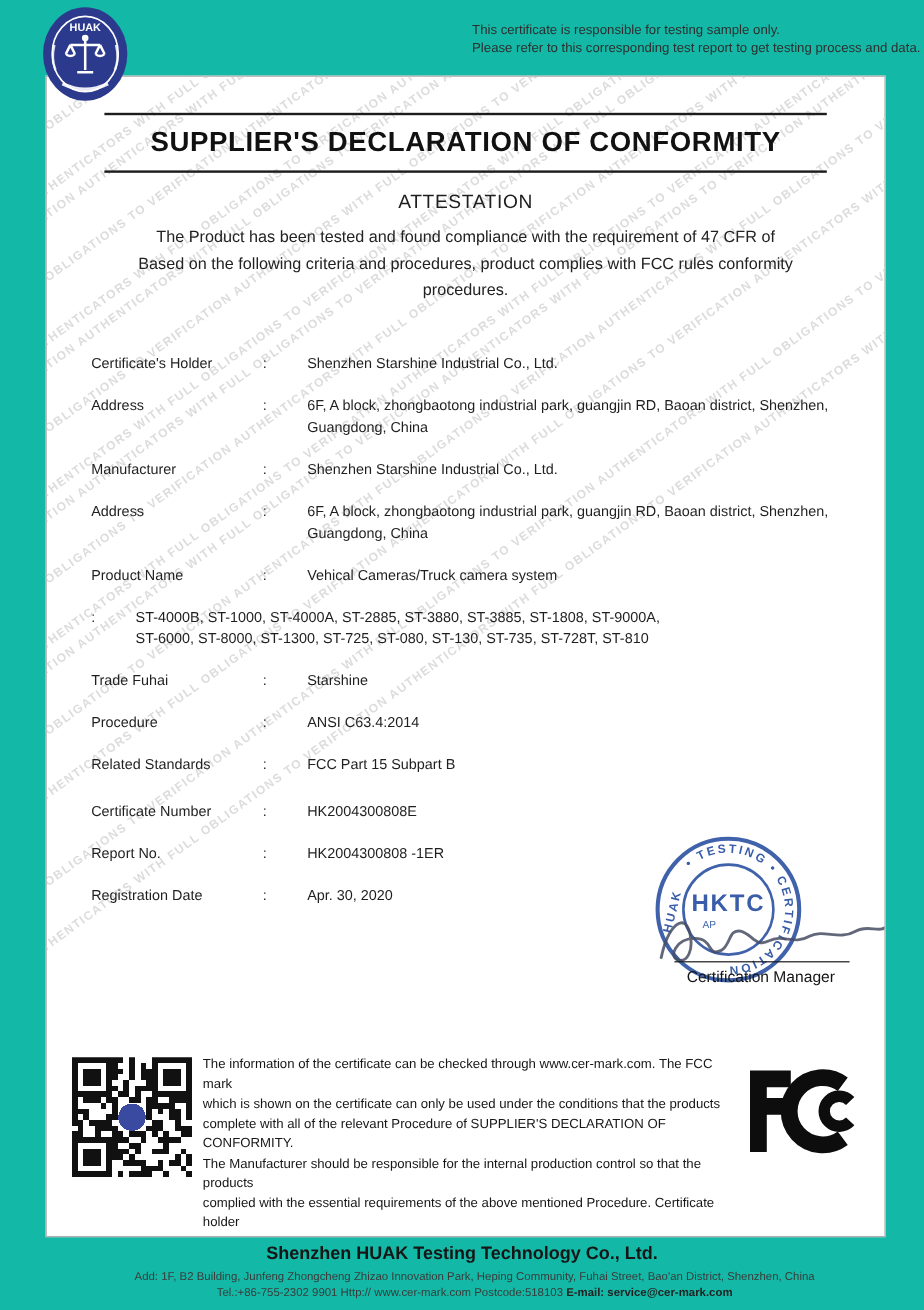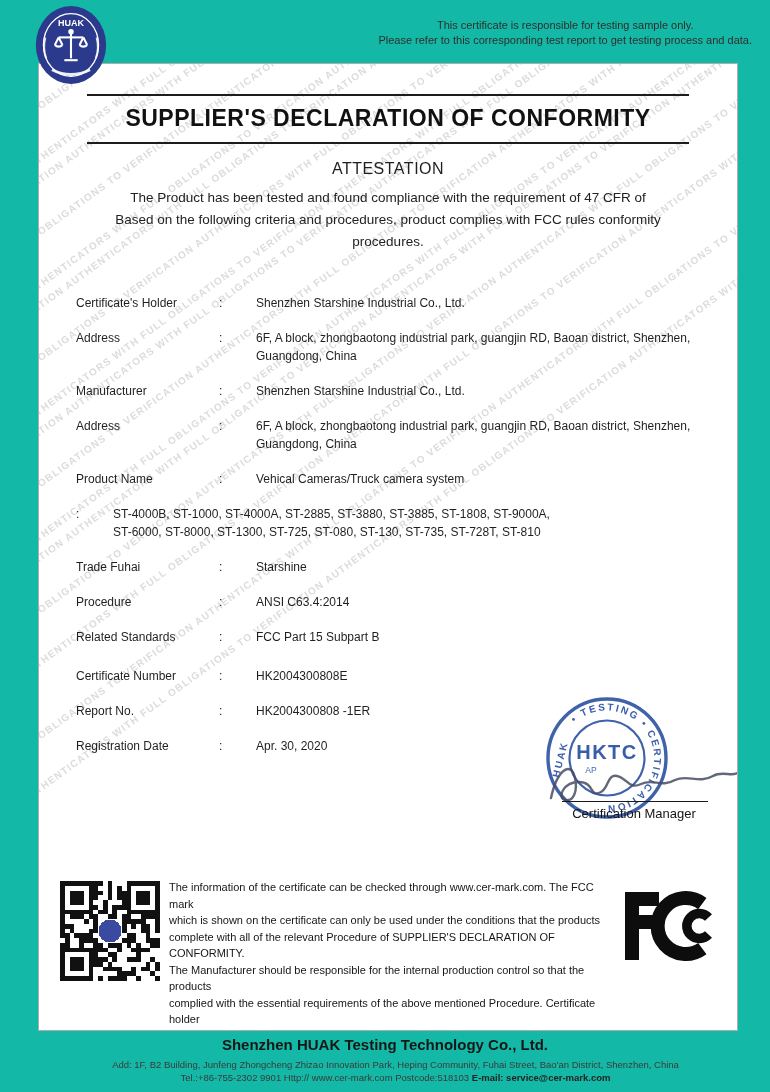--- a/index.html
+++ b/index.html
@@ -2,21 +2,21 @@
 <html><head>
 <meta charset="utf-8">
 <style>
   * { margin:0; padding:0; box-sizing:border-box; }
   html,body { width:770px; height:1092px; background:#ffffff; overflow:hidden;
     font-family:"Liberation Sans","DejaVu Sans",sans-serif; color:#1f1f1f; }
   .page { position:relative; width:770px; height:1092px; background:#14b8a6; }
 
   
   .huak-logo { position:absolute; left:33px; top:4px; width:76px; height:82px; z-index:3; }
-  .disclaimer { position:absolute; right:18px; top:18px; text-align:center;
+  .disclaimer { position:absolute; right:3px; top:18px; text-align:left;
     font-size:11px; line-height:15px; color:#2e2e2e; z-index:3; }
 
   
   .cert-box { position:absolute; left:38px; top:63px; width:700px; height:968px;
     border:1px solid #adadad; background:#fff; overflow:hidden; }
   .wm-layer { position:absolute; inset:0; overflow:hidden; pointer-events:none; }
   .wm-line { position:absolute; white-space:nowrap; width:2400px;
     transform:rotate(-36deg); transform-origin:0 50%;
     font-size:10px; font-weight:700; letter-spacing:1.2px; color:#dcdcdc; }
 

